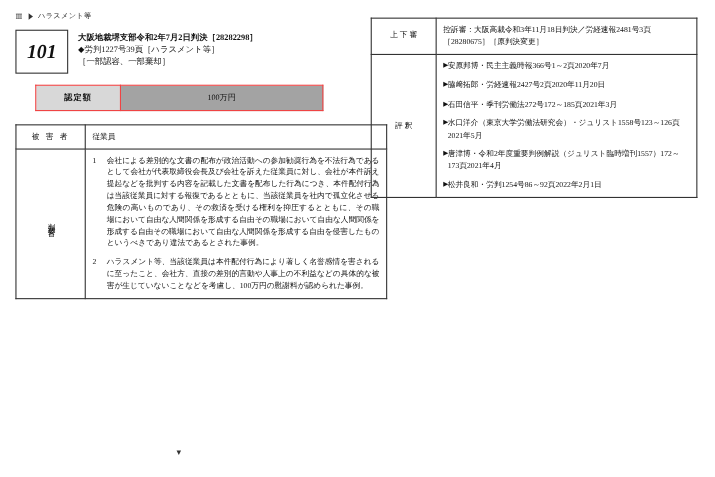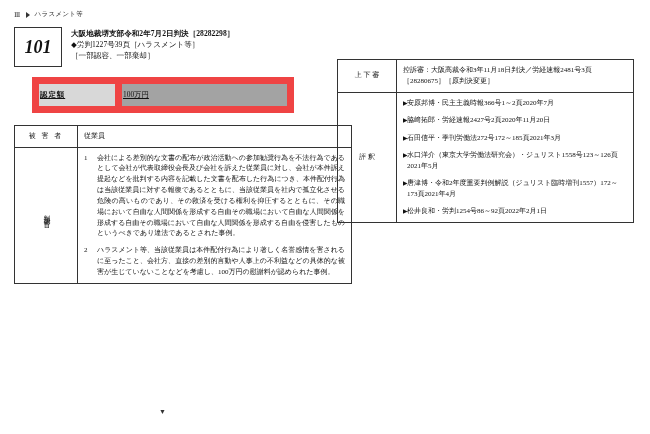--- a/index.html
+++ b/index.html
@@ -24,21 +24,20 @@
     width: 325px;
     position: relative;
     padding: 10px 12px 0 14px;
     box-sizing: border-box;
   }
   .col-right {
     width: 325px;
     position: relative;
     padding: 10px 14px 0 12px;
     box-sizing: border-box;
-    margin-top: 43px;
   }
 
   
   .running-head {
     display: flex;
     align-items: center;
     gap: 5px;
     font-size: 6.5px;
     color: #222;
     margin-bottom: 8px;
@@ -86,26 +85,25 @@
   .case-title .line2 { }
   .case-title .line3 { }
 
   
   .amount-table {
     border-collapse: collapse;
     width: 262px;
     margin: 0 0 12px 18px;
   }
   .amount-table td {
-    border: 7px solid #ef4444;
+    border: 1px solid #ef4444;
     height: 20px;
     font-size: 7.4px;
-    text-align: left;
+    text-align: center;
     vertical-align: middle;
-    text-decoration: underline;
   }
   .amount-label {
     width: 74px;
     background: #d8d8d8;
     font-weight: bold;
     letter-spacing: 1px;
   }
   .amount-value {
     background: #a3a3a3;
   }

